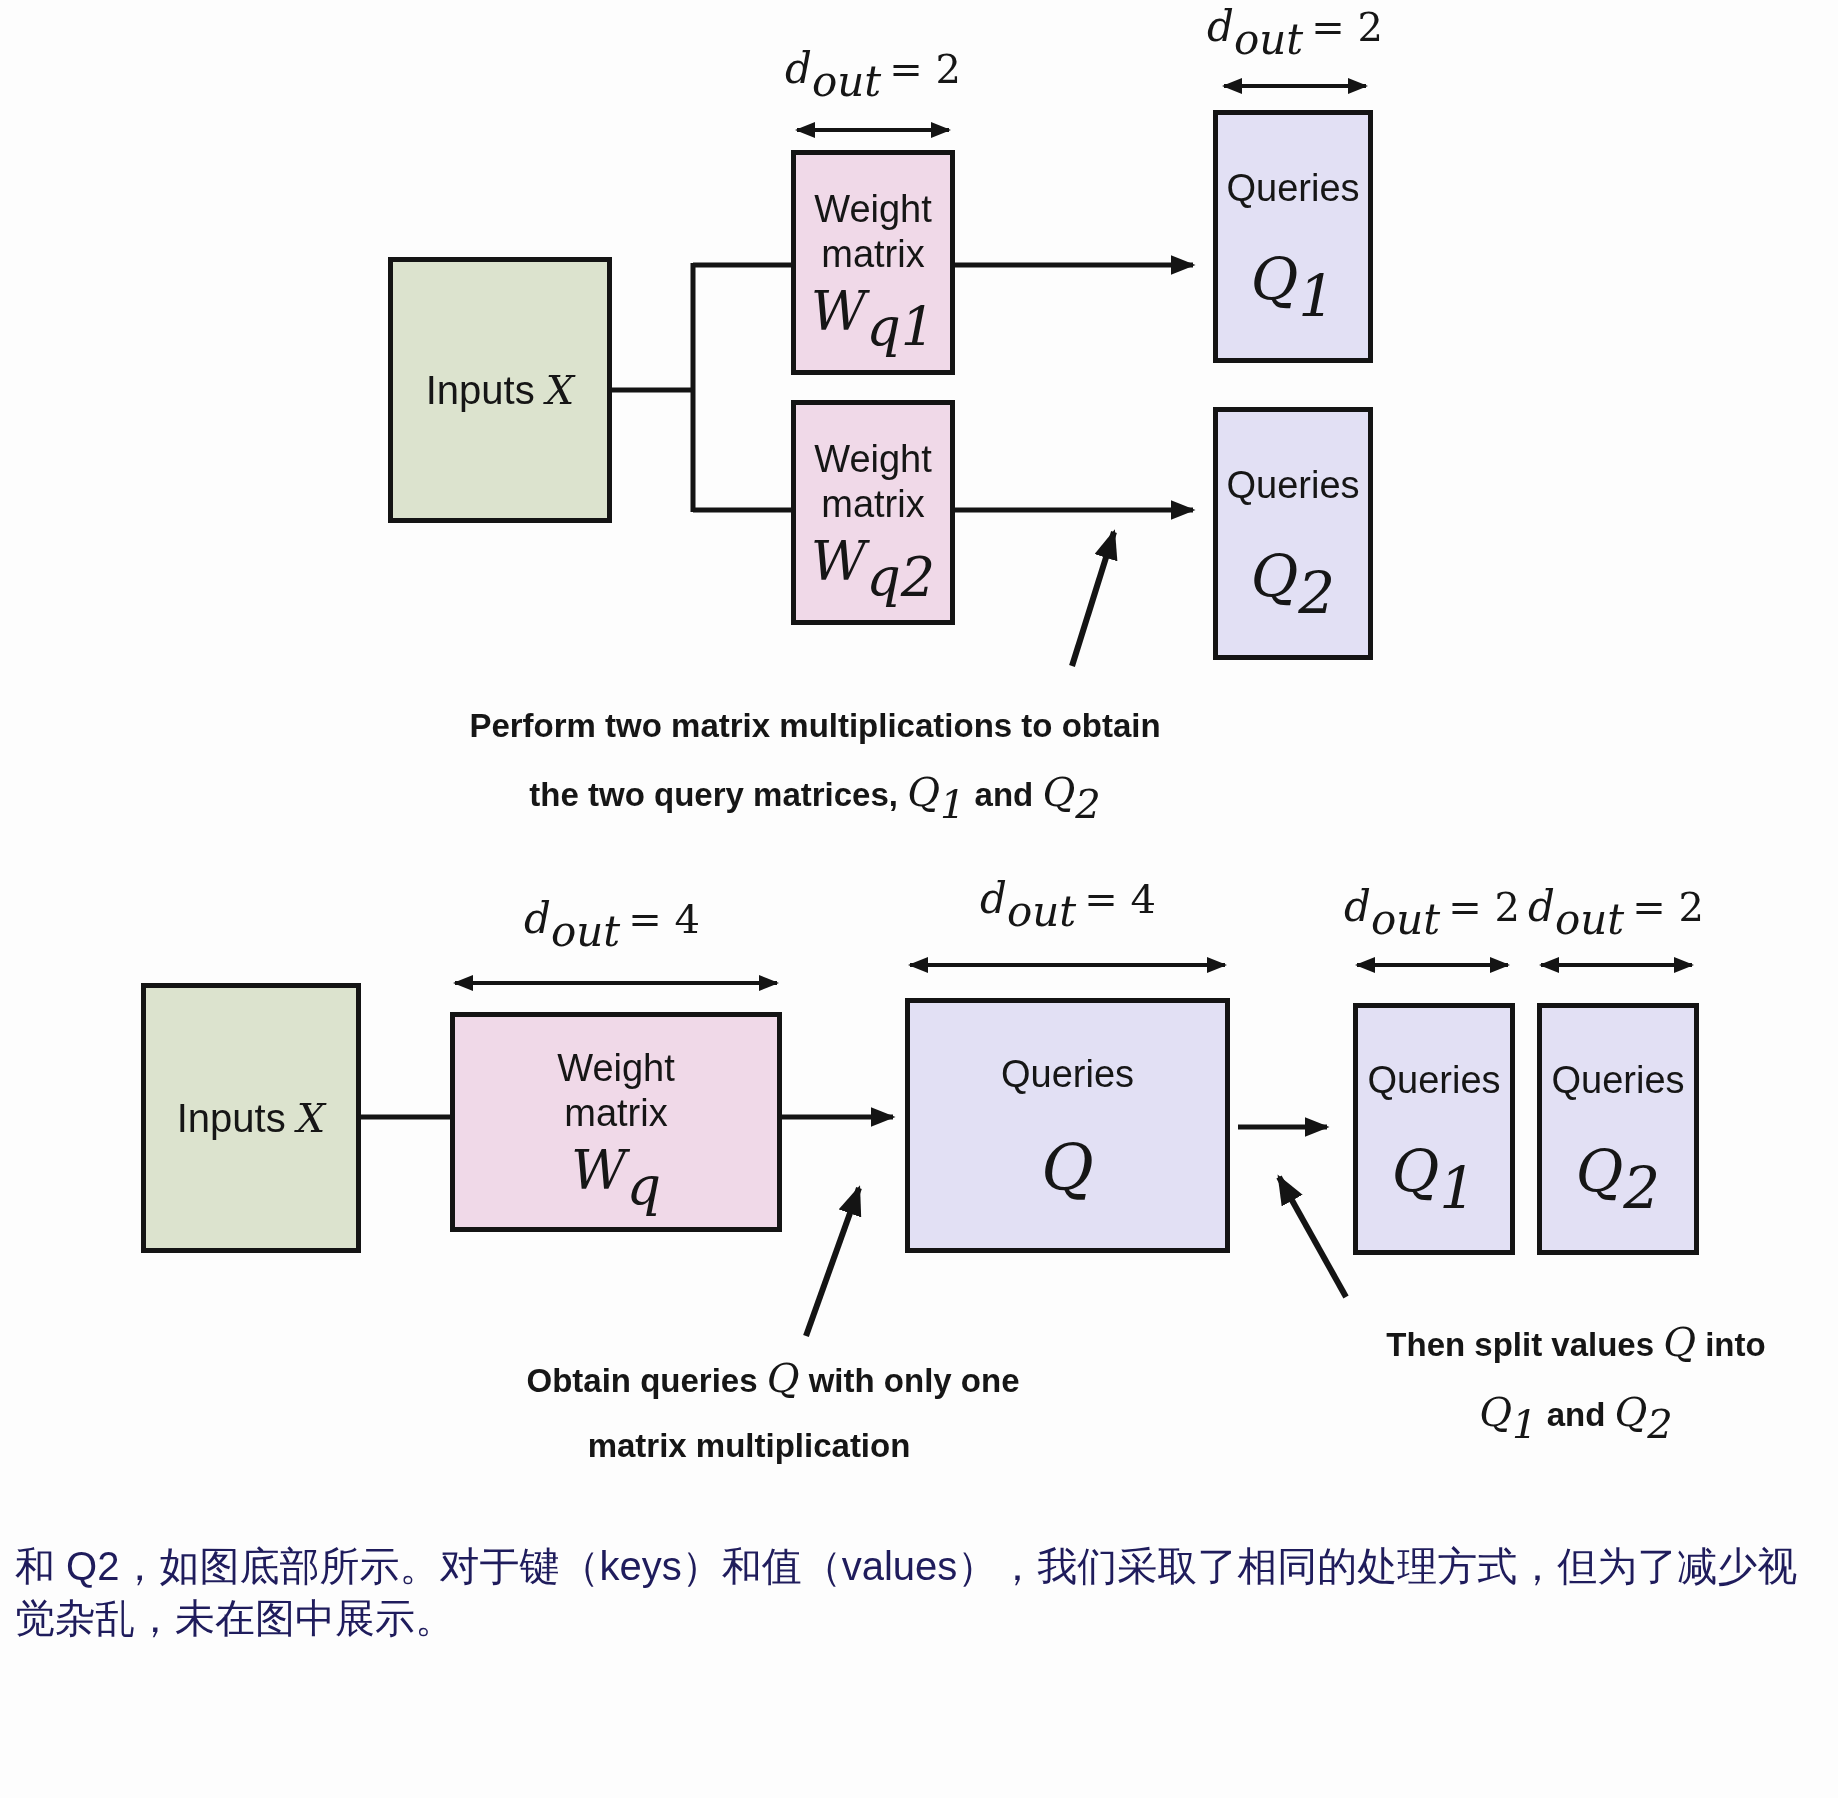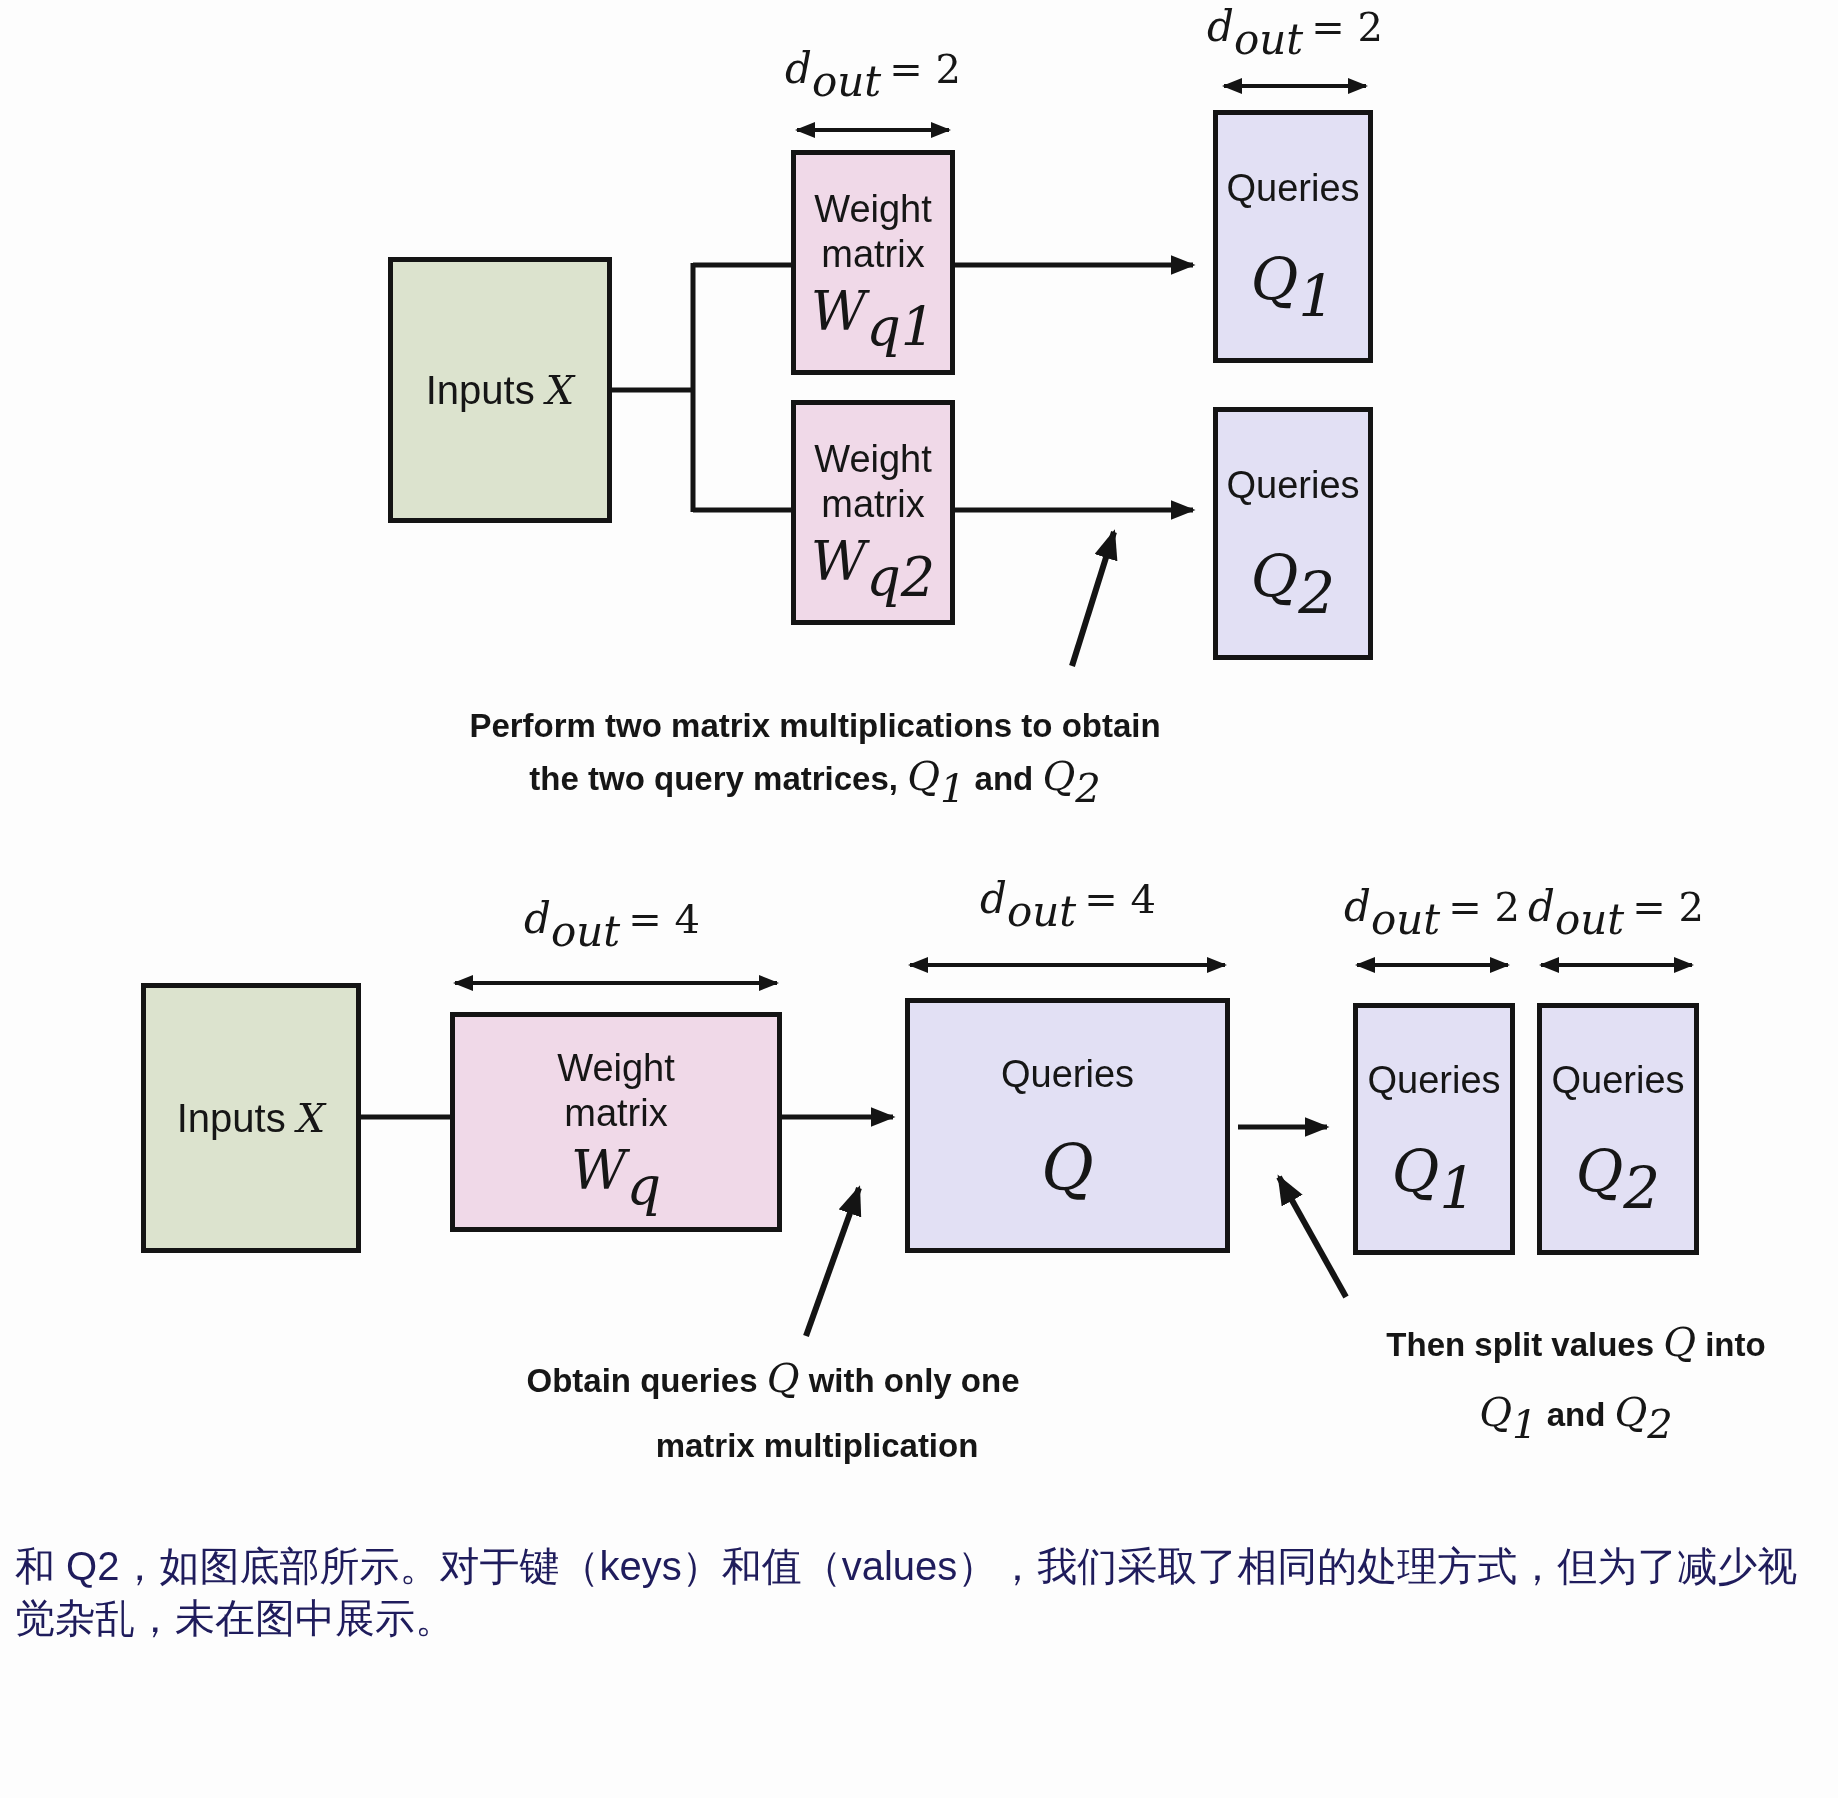--- a/index.html
+++ b/index.html
@@ -97,21 +97,21 @@
   <div class="lbl">Queries</div>
   <div class="symline q-symline"><span class="math">Q</span><sub class="math">1</sub></div>
 </div>
 
 <div class="box query" style="left:1213px;top:407px;width:160px;height:253px">
   <div class="lbl">Queries</div>
   <div class="symline q-symline"><span class="math">Q</span><sub class="math">2</sub></div>
 </div>
 
 <div class="cap" style="left:815px;top:686px"><span>Perform two matrix multiplications to obtain</span></div>
-<div class="cap" style="left:815px;top:732px"><span>the two query matrices, </span><span class="math">Q</span><sub class="math">1</sub><span> and </span><span class="math">Q</span><sub class="math">2</sub></div>
+<div class="cap" style="left:815px;top:748px"><span>the two query matrices, </span><span class="math">Q</span><sub class="math">1</sub><span> and </span><span class="math">Q</span><sub class="math">2</sub></div>
 
 <div class="dout" style="left:612px;top:898px"><span class="math">d</span><sub class="math">out</sub><span class="eq">= 4</span></div>
 <div class="dout" style="left:1068px;top:878px"><span class="math">d</span><sub class="math">out</sub><span class="eq">= 4</span></div>
 <div class="dout" style="left:1432px;top:886px"><span class="math">d</span><sub class="math">out</sub><span class="eq">= 2</span></div>
 <div class="dout" style="left:1616px;top:886px"><span class="math">d</span><sub class="math">out</sub><span class="eq">= 2</span></div>
 
 <div class="box input" style="left:141px;top:983px;width:220px;height:270px">
   <div class="inputs-lbl"><span>Inputs</span>&nbsp;<span class="math">X</span></div>
 </div>
 
@@ -130,21 +130,21 @@
   <div class="lbl">Queries</div>
   <div class="symline q-symline"><span class="math">Q</span><sub class="math">1</sub></div>
 </div>
 
 <div class="box query" style="left:1537px;top:1003px;width:162px;height:252px">
   <div class="lbl">Queries</div>
   <div class="symline q-symline"><span class="math">Q</span><sub class="math">2</sub></div>
 </div>
 
 <div class="cap" style="left:773px;top:1334px"><span>Obtain queries </span><span class="math">Q</span><span> with only one</span></div>
-<div class="cap" style="left:817px;top:1406px"><span>matrix multiplication</span></div>
+<div class="cap" style="left:749px;top:1406px"><span>matrix multiplication</span></div>
 
 <div class="cap" style="left:1576px;top:1298px"><span>Then split values </span><span class="math">Q</span><span> into</span></div>
 <div class="cap" style="left:1576px;top:1368px"><span class="math">Q</span><sub class="math">1</sub><span> and </span><span class="math">Q</span><sub class="math">2</sub></div>
 
 <div class="figcap">
   <div>和 Q2，如图底部所示。对于键（keys）和值（values），我们采取了相同的处理方式，但为了减少视</div>
   <div>觉杂乱，未在图中展示。</div>
 </div>
 
 </body></html>

